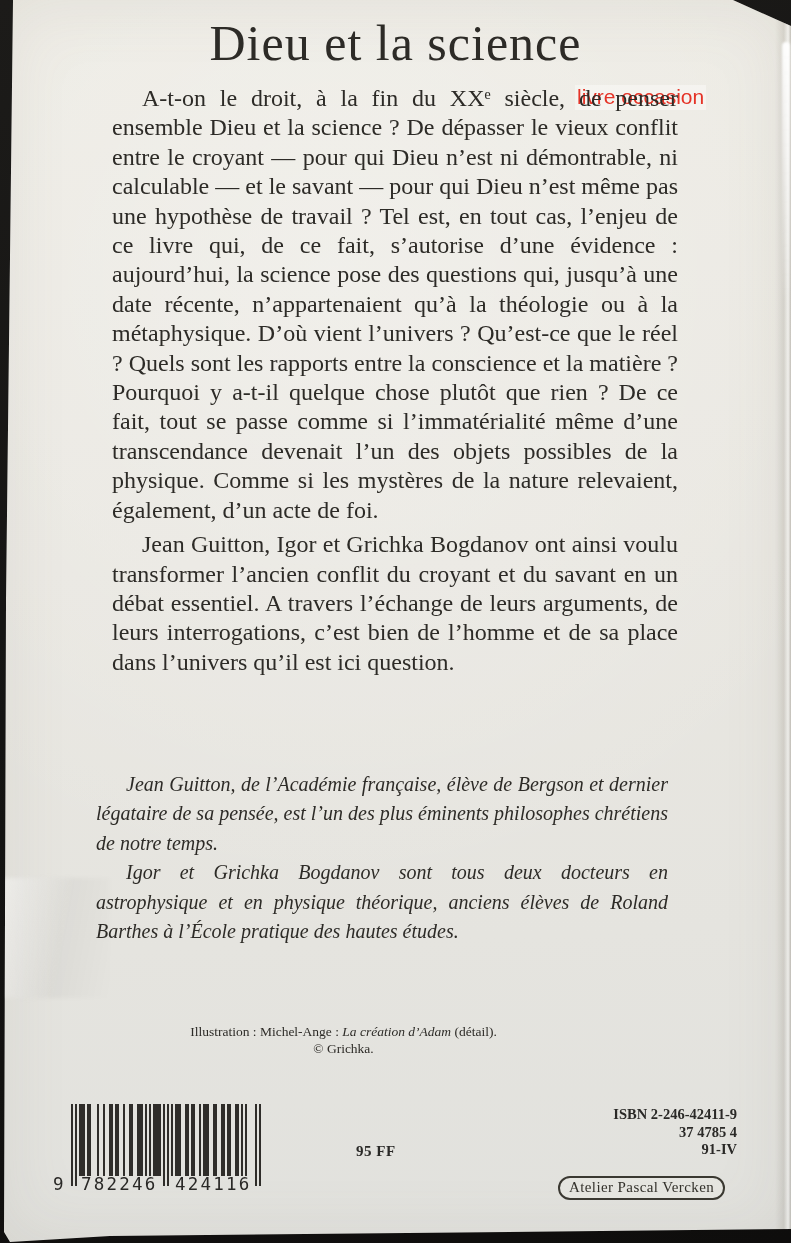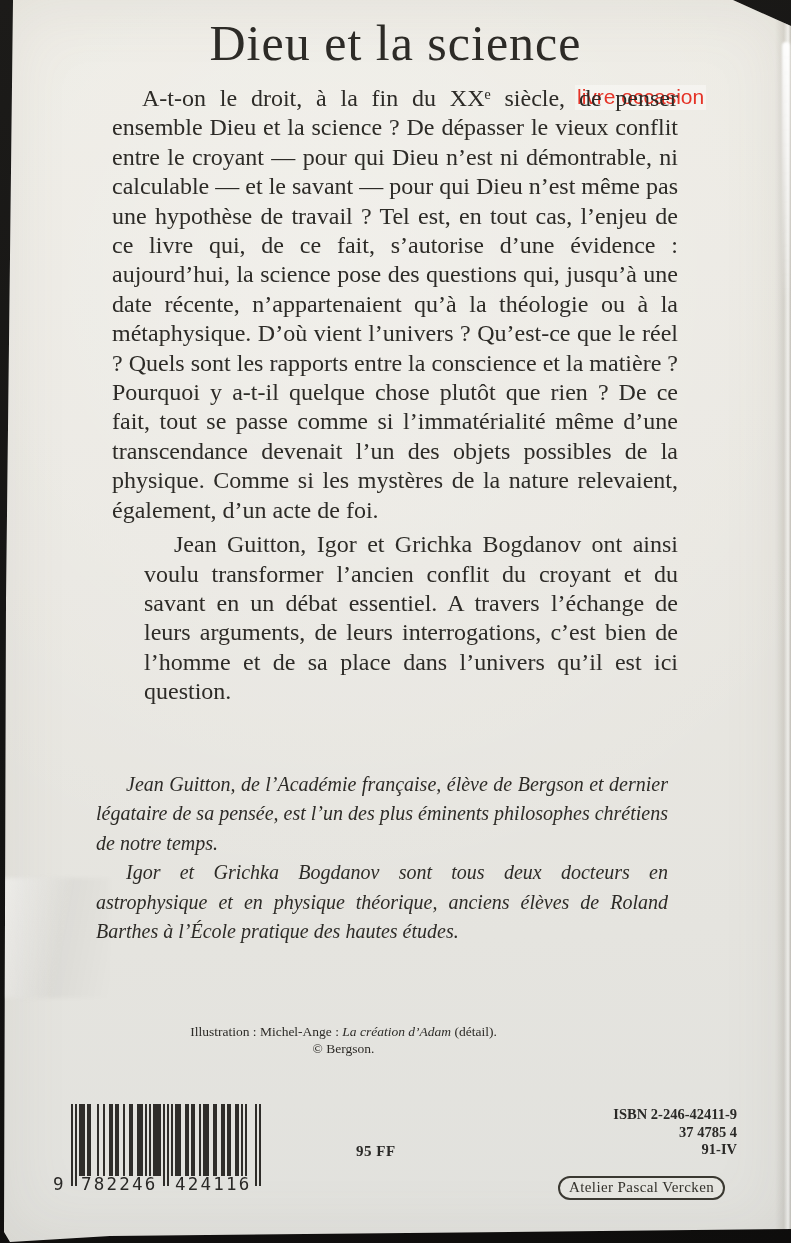--- a/index.html
+++ b/index.html
@@ -38,21 +38,21 @@
     font-family:"Liberation Sans",sans-serif;
     font-size:21px;line-height:24px;color:#e53327;
     background:rgba(252,252,250,0.45);padding:0 2px 1px 2px;
   }
   .synopsis{
     position:absolute;left:112px;top:84px;width:566px;
     font-size:24px;line-height:29.4px;text-align:justify;
     color:var(--ink,#2d2b27);
   }
   .synopsis p{margin:0;text-indent:30px;}
-  .synopsis p + p{margin-top:5px;margin-left:32px;}
+  .synopsis p + p{margin-top:5px;}
   .bio{
     position:absolute;left:96px;top:770px;width:572px;
     font-style:italic;font-size:20px;line-height:29.4px;text-align:justify;
     color:var(--ink,#2d2b27);
   }
   .bio p{margin:0;text-indent:30px;}
   .credit{
     position:absolute;left:0;top:1024px;width:687px;text-align:center;
     font-size:13.5px;line-height:16.5px;color:#2d2b27;
   }
@@ -97,21 +97,21 @@
       <p>Jean Guitton, Igor et Grichka Bogdanov ont ainsi voulu transformer l’ancien conflit du croyant et du savant en un débat essentiel. A travers l’échange de leurs arguments, de leurs interrogations, c’est bien de l’homme et de sa place dans l’univers qu’il est ici question.</p>
     </div>
 
     <div class="bio">
       <p>Jean Guitton, de l’Académie française, élève de Bergson et dernier légataire de sa pensée, est l’un des plus éminents philosophes chrétiens de notre temps.</p>
       <p>Igor et Grichka Bogdanov sont tous deux docteurs en astrophysique et en physique théorique, anciens élèves de Roland Barthes à l’École pratique des hautes études.</p>
     </div>
 
     <div class="credit">
       <div><span>Illustration : Michel-Ange : </span><i>La création d’Adam</i><span> (détail).</span></div>
-      <div>© Bergson.</div>
+      <div>© Grichka.</div>
     </div>
 
     <div class="barcode">
       <svg id="barcode-svg" width="190" height="84">
           <rect x="0" y="0" width="2" height="82" fill="#2f2d2a"></rect>
           <rect x="4" y="0" width="2" height="82" fill="#2f2d2a"></rect>
           <rect x="8" y="0" width="2" height="72" fill="#2f2d2a"></rect>
           <rect x="10" y="0" width="2" height="72" fill="#2f2d2a"></rect>
           <rect x="12" y="0" width="2" height="72" fill="#2f2d2a"></rect>
           <rect x="16" y="0" width="2" height="72" fill="#2f2d2a"></rect>

